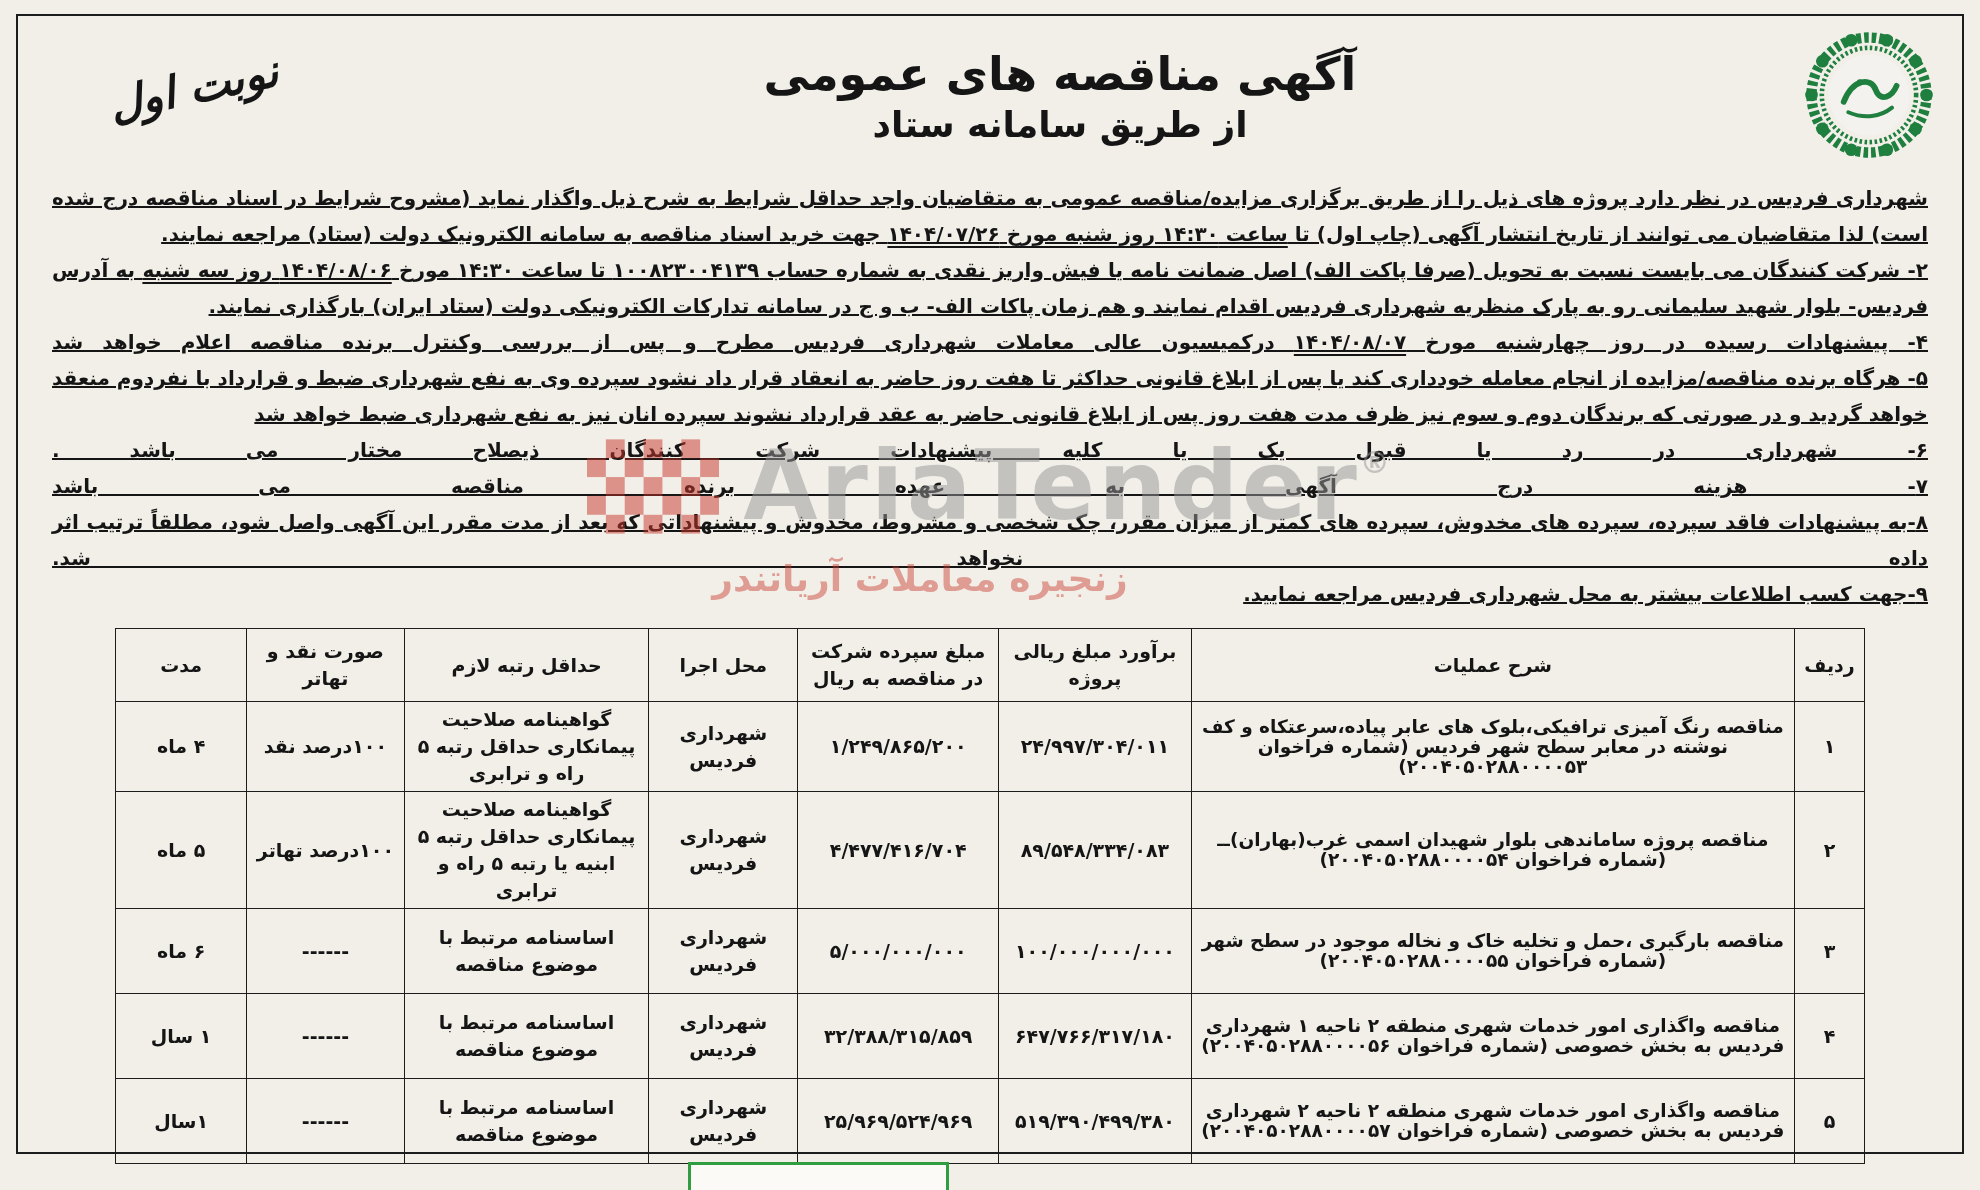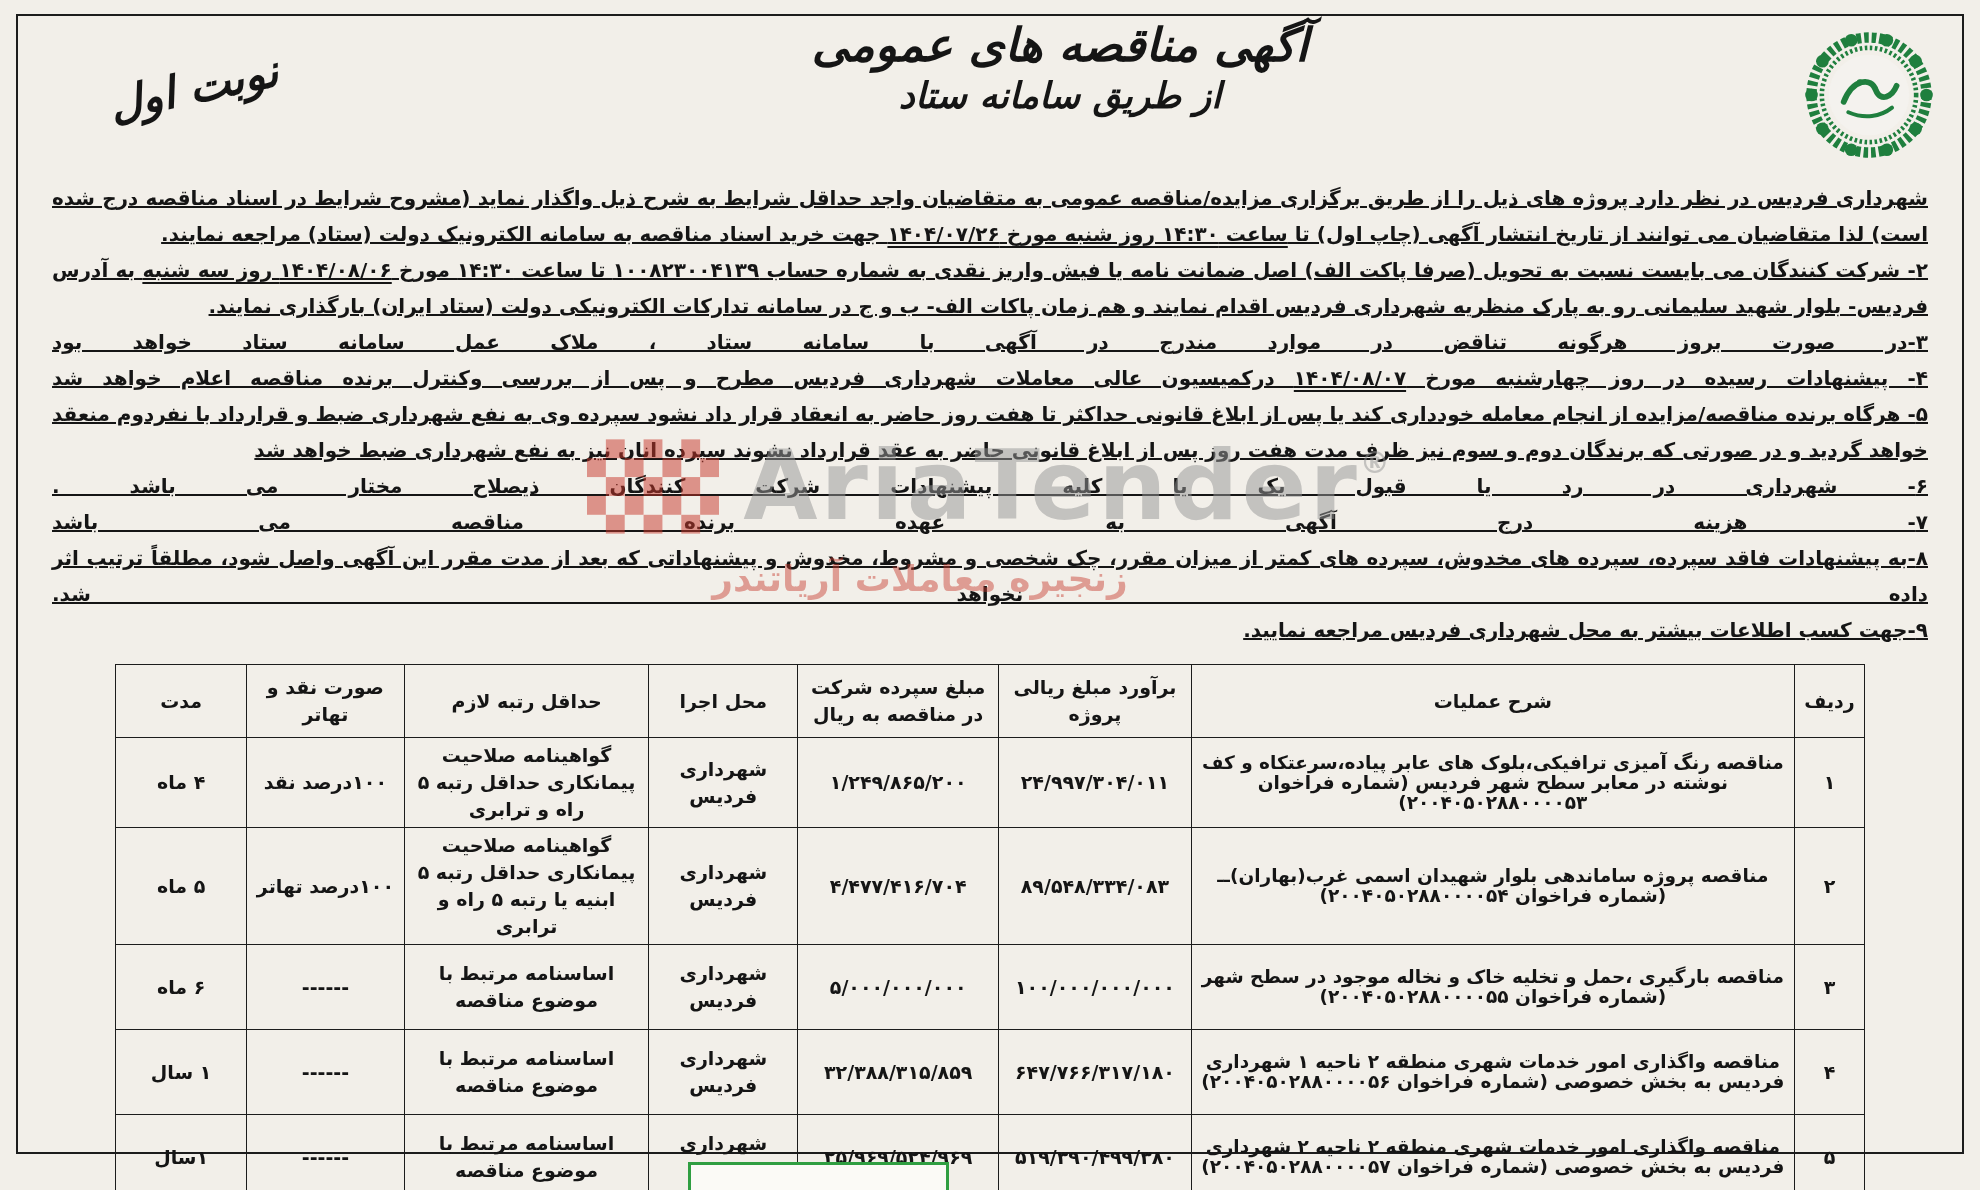--- a/index.html
+++ b/index.html
@@ -7,21 +7,21 @@
   .page{
     position:relative;width:1980px;height:1190px;overflow:hidden;
     background:#f2efe9;direction:rtl;color:#151515;
     font-family:"DejaVu Sans",sans-serif;
   }
   .frame{position:absolute;top:14px;left:16px;right:16px;bottom:36px;border:2px solid #1c1c1c;pointer-events:none;}
   .edition{
     position:absolute;top:62px;left:108px;font-size:44px;font-weight:bold;font-style:italic;
     transform:rotate(-12deg);white-space:nowrap;
   }
-  .titles{position:absolute;top:18px;right:540px;width:760px;text-align:center;font-style:italic;}
+  .titles{position:absolute;top:47px;right:540px;width:760px;text-align:center;}
   .title{font-size:46px;font-weight:bold;line-height:1.2;}
   .subtitle{font-size:36px;font-weight:bold;margin-top:2px;}
   .logo{position:absolute;top:26px;right:42px;width:138px;height:138px;}
   .logo svg{width:100%;height:100%;display:block;}
   .content{position:absolute;top:180px;right:52px;left:52px;z-index:2;}
   .para{margin:0;font-size:20px;font-weight:bold;line-height:36px;text-align:justify;text-decoration:underline;}
   .para.stretch{text-align-last:justify;}
   .u{text-decoration:underline;text-decoration-thickness:2px;text-underline-offset:5px;}
   .tender-table{width:calc(100% - 126px);margin:16px auto 0;border-collapse:collapse;table-layout:fixed;background:transparent;}
   .tender-table th,.tender-table td{
@@ -80,21 +80,20 @@
         <path d="M38 66 C46 46, 62 44, 66 56 C70 66, 80 62, 84 52" stroke-width="5"></path>
         <path d="M42 75 C56 81, 70 79, 80 71" stroke-width="3.5"></path>
         <circle cx="52" cy="49" r="2.6" fill="#1f7f3e" stroke="none"></circle>
       </g>
     </svg>
   </div>
 
   <div class="content">
     <p class="para"><span>شهرداری فردیس در نظر دارد پروژه های ذیل را از طریق برگزاری مزایده/مناقصه عمومی به متقاضیان واجد حداقل شرایط به شرح ذیل واگذار نماید (مشروح شرایط در اسناد مناقصه درج شده است) لذا متقاضیان می توانند از تاریخ انتشار آگهی (چاپ اول) تا </span><span class="u">ساعت ۱۴:۳۰ روز شنبه  مورخ ۱۴۰۴/۰۷/۲۶</span><span> جهت خرید اسناد مناقصه به سامانه الکترونیک دولت (ستاد) مراجعه نمایند.</span></p>
     <p class="para"><span>۲- شرکت کنندگان می بایست نسبت به تحویل (صرفا پاکت الف) اصل ضمانت نامه یا فیش واریز نقدی به شماره حساب ۱۰۰۸۲۳۰۰۴۱۳۹ تا ساعت ۱۴:۳۰ مورخ </span><span class="u">۱۴۰۴/۰۸/۰۶ روز سه شنبه</span><span> به آدرس فردیس- بلوار شهید سلیمانی رو به پارک منظریه شهرداری فردیس اقدام نمایند و هم زمان پاکات الف- ب و ج در سامانه تدارکات الکترونیکی دولت (ستاد ایران) بارگذاری نمایند.</span></p>
-    <p class="para stretch"><span>۳-در صورت بروز هرگونه تناقض در موارد مندرج در آگهی با سامانه ستاد ، ملاک عمل سامانه ستاد خواهد بود</span></p>
     <p class="para stretch"><span>۴- پیشنهادات رسیده در روز چهارشنبه  مورخ </span><span class="u">۱۴۰۴/۰۸/۰۷</span><span> درکمیسیون عالی معاملات شهرداری فردیس مطرح و پس از بررسی وکنترل برنده مناقصه اعلام خواهد شد</span></p>
     <p class="para"><span>۵- هرگاه برنده مناقصه/مزایده از انجام معامله خودداری کند یا پس از ابلاغ قانونی حداکثر تا هفت روز حاضر به انعقاد قرار داد نشود سپرده وی به نفع شهرداری ضبط و قرارداد با نفردوم منعقد خواهد گردید و در صورتی که برندگان دوم و سوم نیز ظرف مدت هفت روز پس از ابلاغ قانونی حاضر به عقد قرارداد نشوند سپرده انان نیز به نفع شهرداری ضبط خواهد شد</span></p>
     <p class="para stretch"><span>۶- شهرداری در رد یا قبول یک یا کلیه پیشنهادات شرکت کنندگان ذیصلاح مختار می باشد .</span></p>
     <p class="para stretch"><span>۷- هزینه درج آگهی به عهده برنده مناقصه  می باشد</span></p>
     <p class="para stretch"><span>۸-به پیشنهادات فاقد سپرده، سپرده های مخدوش، سپرده های کمتر از میزان مقرر، چک شخصی و مشروط، مخدوش و پیشنهاداتی که بعد از مدت مقرر این آگهی واصل شود، مطلقاً ترتیب اثر داده نخواهد شد.</span></p>
     <p class="para"><span>۹-جهت کسب اطلاعات بیشتر به محل شهرداری فردیس مراجعه نمایید.</span></p>
 
     <table class="tender-table">
       <colgroup>
         <col class="c-num">

